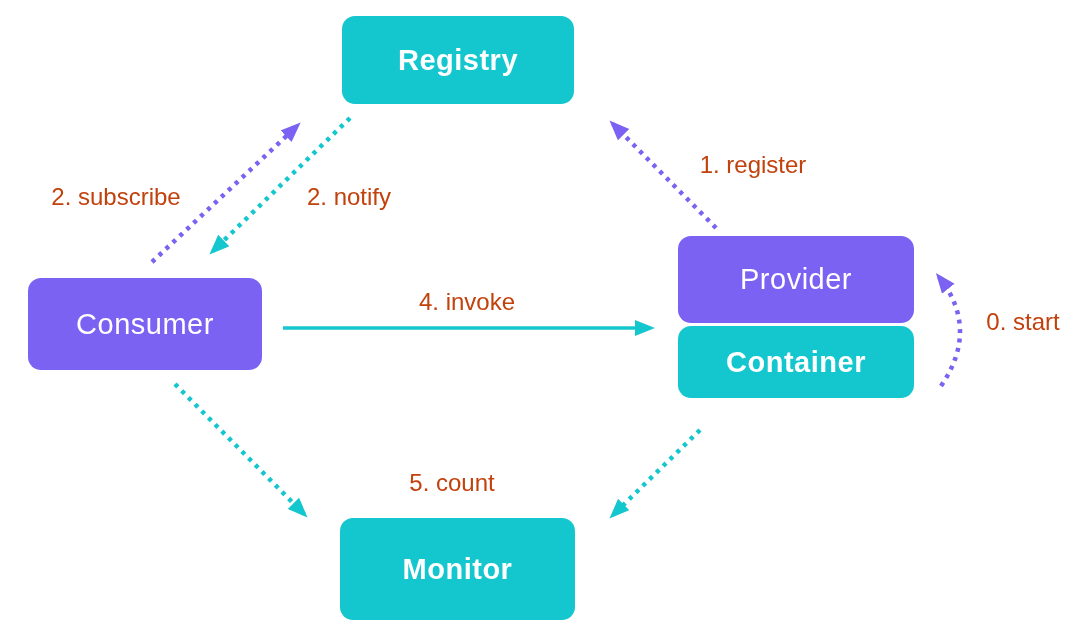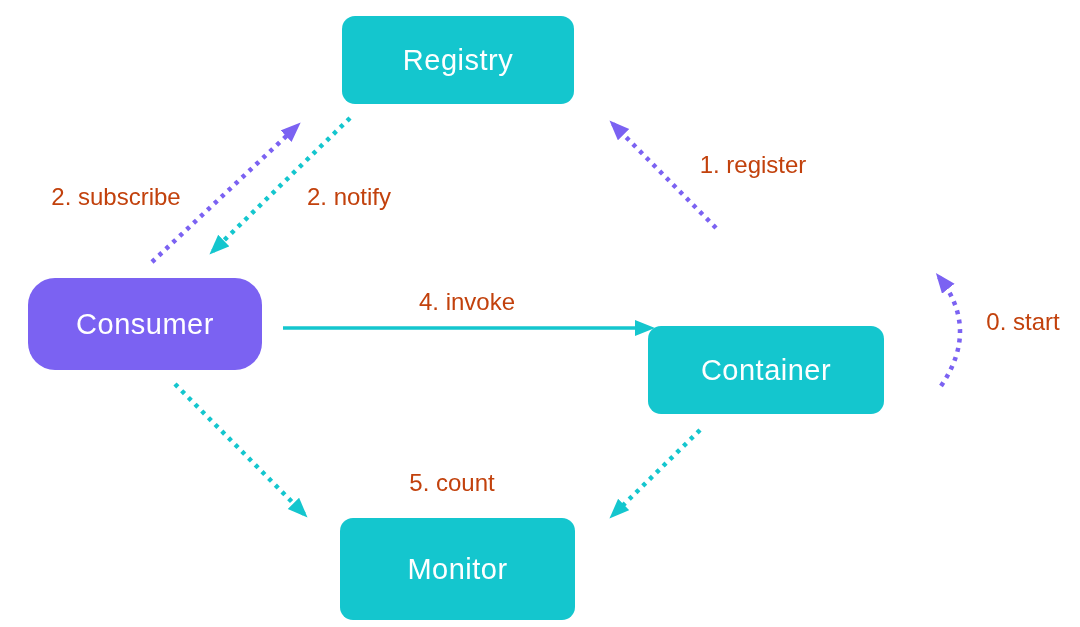--- a/index.html
+++ b/index.html
@@ -33,21 +33,21 @@
   .node {
     position: absolute;
     display: flex;
     align-items: center;
     justify-content: center;
     border-radius: 13px;
     color: #ffffff;
     font-size: 29px;
     letter-spacing: 0.5px;
   }
-  .node.cyan   { background: #14C6CE; }
+  .node.cyan   { background: #14C6CE; font-weight: bold; }
   .node.purple { background: #7B62F2; }
   .edge-label {
     position: absolute;
     transform: translate(-50%, -50%);
     color: #c2410c;
     font-size: 24px;
     white-space: nowrap;
   }
 </style>
 </head>
@@ -77,26 +77,29 @@
 
     <line class="edge-line" x1="700" y1="430" x2="613" y2="515" marker-end="url(#arrow-cyan)" stroke="#14C6CE"></line>
 
     <path class="edge-line" d="M 941,386 Q 980,329 939,277" marker-end="url(#arrow-purple)" stroke="#7B62F2"></path>
   </svg>
 
   <div class="node cyan" style="left:342px; top:16px; width:232px; height:88px;">
     <span>Registry</span>
   </div>
 
-  <div class="node purple" style="left:28px; top:278px; width:234px; height:92px;border-radius:27px;">
+  <div class="node purple" style="left:28px; top:278px; width:234px; height:92px;">
     <span>Consumer</span>
   </div>
 
+  <div class="node purple" style="left:678px; top:236px; width:236px; height:87px;">
+    <span>Provider</span>
+  </div>
 
-  <div class="node cyan" style="left:648px; top:326px; width:236px; height:88px;">
+  <div class="node cyan" style="left:678px; top:326px; width:236px; height:72px;">
     <span>Container</span>
   </div>
 
   <div class="node cyan" style="left:340px; top:518px; width:235px; height:102px;">
     <span>Monitor</span>
   </div>
 
   <div class="edge-label" style="left:116px; top:197px;">2. subscribe</div>
 
   <div class="edge-label" style="left:349px; top:197px;">2. notify</div>

